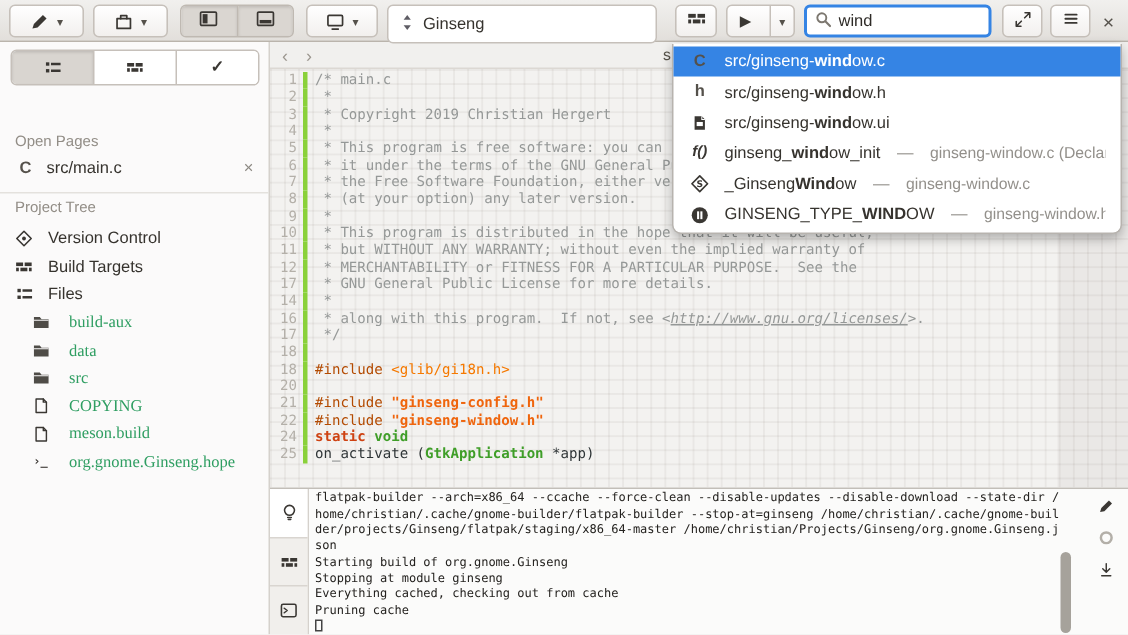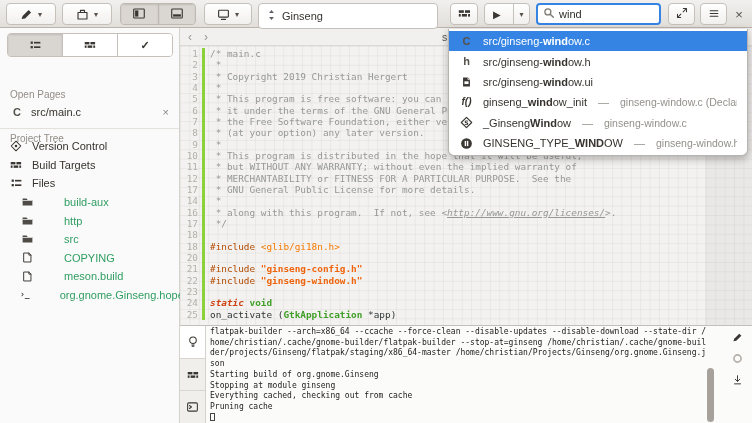--- a/index.html
+++ b/index.html
@@ -36,24 +36,24 @@
   .side-tabs { position:absolute; top:5px; left:7px; width:166px; height:24px; border:1px solid #c6c0ba;
     border-radius:4px; overflow:hidden; display:flex; background:#fff; }
   .side-tab { flex:1; display:flex; align-items:center; justify-content:center; background:#fff; }
   .side-tab + .side-tab { border-left:1px solid #c6c0ba; }
   .side-tab.sel { background:#d9d5d0; box-shadow:inset 0 1px 2px rgba(0,0,0,.12); }
   .sect-label { position:absolute; left:10px; font-size:10px; color:#928d86; }
   .open-page-row { position:absolute; top:74px; left:0; width:179px; height:20px; display:flex;
     align-items:center; padding:0 10px; gap:7px; }
   .open-page-row .close { margin-left:auto; color:#8c8882; font-size:11px; }
   .side-sep { position:absolute; top:100px; left:0; width:179px; border-top:1px solid #e4e1dd; }
-  .tree { position:absolute; top:109px; left:0; width:179px; }
+  .tree { position:absolute; top:122px; left:0; width:179px; }
   .tree-row { height:18.6px; display:flex; align-items:center; gap:9px; padding-left:9px; }
   .tree-row.lvl1 { padding-left:20px; }
-  .tree-row.lvl1 .t-label { margin-left:21px; }
+  .tree-row.lvl1 .t-label { margin-left:3px;font-family:Liberation Serif, serif; }
   .tree-row .t-label { color:#36332e; }
   .tree-row.green .t-label { color:#2f9e62; }
   .tico { width:14px; display:flex; justify-content:center; align-items:center; }
 
   
   .editor { position:absolute; top:28px; left:180px; right:0; bottom:98px; overflow:hidden; }
   .editor-header { position:absolute; top:0; left:0; right:0; height:18px; background:#f1f0ee;
     border-bottom:1px solid #dcd8d3; display:flex; align-items:center; }
   .nav-arrows { position:absolute; left:8px; display:flex; gap:12px; color:#9b968f; font-size:12px; }
   .editor-title { width:100%; text-align:center; font-size:10.5px; color:#565249; }
@@ -66,21 +66,21 @@
   .code-line { display:flex; height:11.34px; font-family:"DejaVu Sans Mono", monospace; font-size:9.4px;
     line-height:11.34px; white-space:pre; position:relative; }
   .ln { width:18px; text-align:right; color:#b4b0a9; flex:none; }
   .chbar { width:3px; margin-left:4px; background:#8ad13a; flex:none; }
   .ctext { padding-left:5px; color:#2e3436; }
   .ctext .cm { color:#959897; }
   .ctext .url { color:#959897; font-style:italic; text-decoration:underline;text-align:right; }
   .ctext .pp { color:#b34a00; }
   .ctext .inc { color:#f57900; }
   .ctext .str { color:#ef650d; font-weight:bold; }
-  .ctext .kw { color:#ce4212; font-weight:bold;font-style:italic; }
+  .ctext .kw { color:#ce4212; font-weight:bold; }
   .ctext .type { color:#3f9e28; font-weight:bold; }
   .ctext .p { color:#2e3436; }
 
   
   .popup { position:absolute; top:29px; left:448px; width:300px; background:#fff;
     border:1px solid #b7b3ae; border-top:none; border-radius:0 0 6px 6px;
     box-shadow:0 3px 8px rgba(0,0,0,.28); z-index:20; padding:2px 0; }
   .pop-row { height:20.4px; display:flex; align-items:center; gap:9px; padding:0 10px; }
   .pop-row .pico { width:15px; display:flex; justify-content:center; align-items:center; flex:none; }
   .pop-row .pname { white-space:nowrap; }
@@ -289,21 +289,21 @@
           </span>
           <span class="t-label">build-aux</span>
         </div>
         <div class="tree-row lvl1 green">
           <span class="tico">
             <svg width="13" height="12" viewBox="0 0 16 16">
               <path d="M1.5 3.2 h5.2 l1.6 2 h6.2 v7.6 h-13 Z" fill="#4f4c47"></path>
               <path d="M1.5 6 h13" stroke="#fbfafa" stroke-width="1"></path>
             </svg>
           </span>
-          <span class="t-label">http</span>
+          <span class="t-label">data</span>
         </div>
         <div class="tree-row lvl1 green">
           <span class="tico">
             <svg width="13" height="12" viewBox="0 0 16 16">
               <path d="M1.5 3.2 h5.2 l1.6 2 h6.2 v7.6 h-13 Z" fill="#4f4c47"></path>
               <path d="M1.5 6 h13" stroke="#fbfafa" stroke-width="1"></path>
             </svg>
           </span>
           <span class="t-label">src</span>
         </div>
@@ -359,21 +359,20 @@
           <div class="code-line"><span class="ln">12</span><span class="chbar"></span><span class="ctext"><span class="cm"> * MERCHANTABILITY or FITNESS FOR A PARTICULAR PURPOSE.  See the</span></span></div>
           <div class="code-line"><span class="ln">17</span><span class="chbar"></span><span class="ctext"><span class="cm"> * GNU General Public License for more details.</span></span></div>
           <div class="code-line"><span class="ln">14</span><span class="chbar"></span><span class="ctext"><span class="cm"> *</span></span></div>
           <div class="code-line"><span class="ln">16</span><span class="chbar"></span><span class="ctext"><span class="cm"> * along with this program.  If not, see &lt;</span><span class="url">http://www.gnu.org/licenses/</span><span class="cm">&gt;.</span></span></div>
           <div class="code-line"><span class="ln">17</span><span class="chbar"></span><span class="ctext"><span class="cm"> */</span></span></div>
           <div class="code-line"><span class="ln">18</span><span class="chbar"></span><span class="ctext"></span></div>
           <div class="code-line"><span class="ln">18</span><span class="chbar"></span><span class="ctext"><span class="pp">#include </span><span class="inc">&lt;glib/gi18n.h&gt;</span></span></div>
           <div class="code-line"><span class="ln">20</span><span class="chbar"></span><span class="ctext"></span></div>
           <div class="code-line"><span class="ln">21</span><span class="chbar"></span><span class="ctext"><span class="pp">#include </span><span class="str">"ginseng-config.h"</span></span></div>
           <div class="code-line"><span class="ln">22</span><span class="chbar"></span><span class="ctext"><span class="pp">#include </span><span class="str">"ginseng-window.h"</span></span></div>
-          <div class="code-line"><span class="ln">23</span><span class="chbar"></span><span class="ctext"></span></div>
           <div class="code-line"><span class="ln">24</span><span class="chbar"></span><span class="ctext"><span class="kw">static</span><span class="p"> </span><span class="type">void</span></span></div>
           <div class="code-line"><span class="ln">25</span><span class="chbar"></span><span class="ctext"><span class="p">on_activate (</span><span class="type">GtkApplication</span><span class="p"> *app)</span></span></div>
         </div>
     </div>
   </div>
 
   <div class="popup">
       <div class="pop-row selected">
         <span class="pico">
           <span class="ticon" style="font-weight:bold;font-size:11px;color:#55514b;">C</span>

